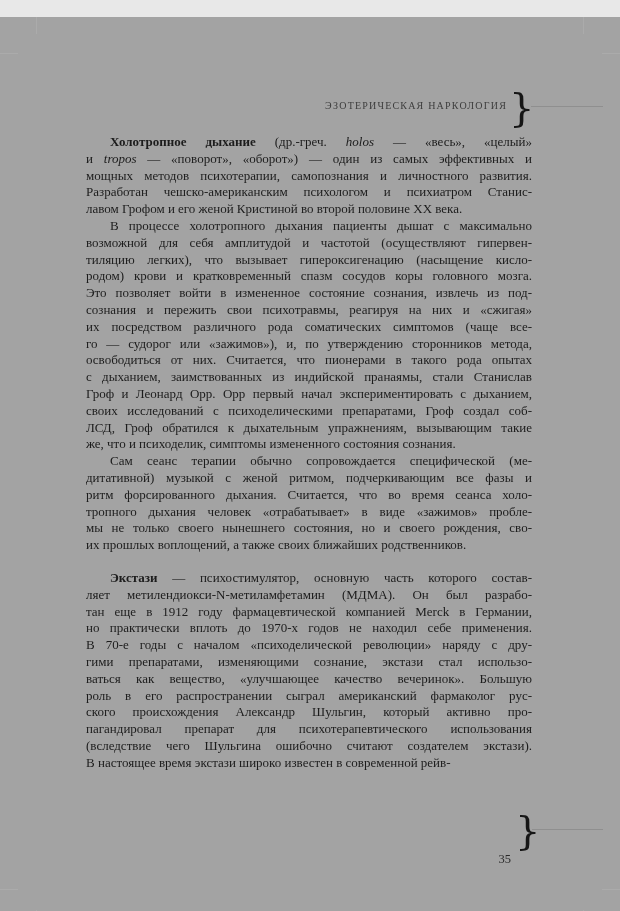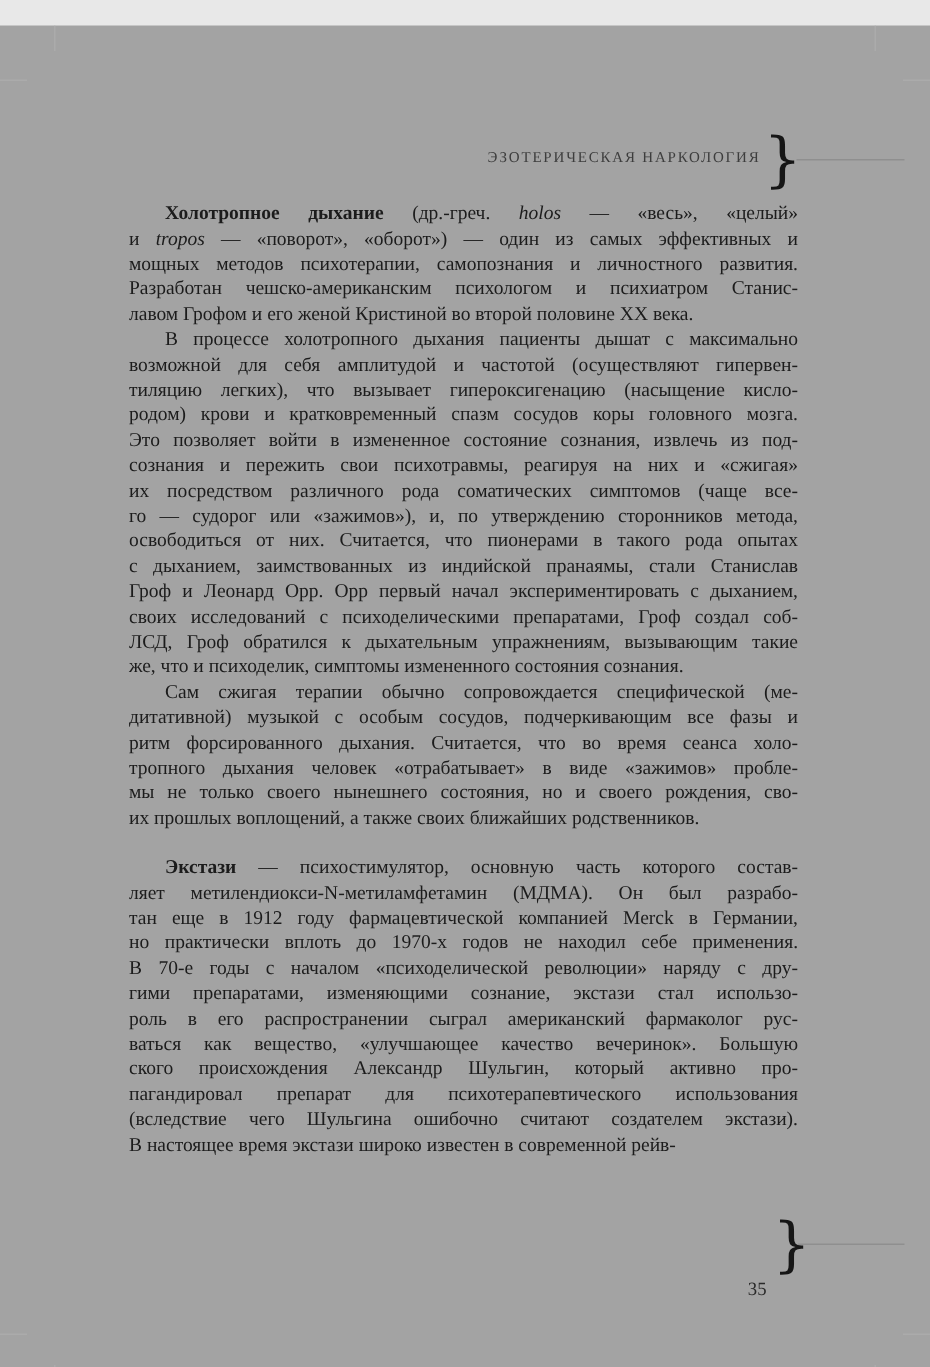--- a/index.html
+++ b/index.html
@@ -118,36 +118,36 @@
         <div class="line">их посредством различного рода соматических симптомов (чаще все-</div>
         <div class="line">го — судорог или «зажимов»), и, по утверждению сторонников метода,</div>
         <div class="line">освободиться от них. Считается, что пионерами в такого рода опытах</div>
         <div class="line">с дыханием, заимствованных из индийской пранаямы, стали Станислав</div>
         <div class="line">Гроф и Леонард Орр. Орр первый начал экспериментировать с дыханием,</div>
         <div class="line">своих исследований с психоделическими препаратами, Гроф создал соб-</div>
         <div class="line">ЛСД, Гроф обратился к дыхательным упражнениям, вызывающим такие</div>
         <div class="line">же, что и психоделик, симптомы измененного состояния сознания.</div>
       </div>
       <div class="para">
-        <div class="line">Сам сжигая терапии обычно сопровождается специфической (ме-</div>
-        <div class="line">дитативной) музыкой с особым сосудов, подчеркивающим все фазы и</div>
+        <div class="line">Сам сеанс терапии обычно сопровождается специфической (ме-</div>
+        <div class="line">дитативной) музыкой с женой ритмом, подчеркивающим все фазы и</div>
         <div class="line">ритм форсированного дыхания. Считается, что во время сеанса холо-</div>
         <div class="line">тропного дыхания человек «отрабатывает» в виде «зажимов» пробле-</div>
         <div class="line">мы не только своего нынешнего состояния, но и своего рождения, сво-</div>
         <div class="line">их прошлых воплощений, а также своих ближайших родственников.</div>
       </div>
       <div class="para space-before">
         <div class="line"><span class="b">Экстази</span><span> — психостимулятор, основную часть которого состав-</span></div>
         <div class="line">ляет метилендиокси-N-метиламфетамин (МДМА). Он был разрабо-</div>
         <div class="line">тан еще в 1912 году фармацевтической компанией Merck в Германии,</div>
         <div class="line">но практически вплоть до 1970-х годов не находил себе применения.</div>
         <div class="line">В 70-е годы с началом «психоделической революции» наряду с дру-</div>
         <div class="line">гими препаратами, изменяющими сознание, экстази стал использо-</div>
+        <div class="line">ваться как вещество, «улучшающее качество вечеринок». Большую</div>
         <div class="line">роль в его распространении сыграл американский фармаколог рус-</div>
-        <div class="line">ваться как вещество, «улучшающее качество вечеринок». Большую</div>
         <div class="line">ского происхождения Александр Шульгин, который активно про-</div>
         <div class="line">пагандировал препарат для психотерапевтического использования</div>
         <div class="line">(вследствие чего Шульгина ошибочно считают создателем экстази).</div>
         <div class="line">В настоящее время экстази широко известен в современной рейв-</div>
       </div>
     </div>
 
   <div class="page-number">35</div>
   <div class="brace foot">}</div>
   <div class="rule foot"></div>

